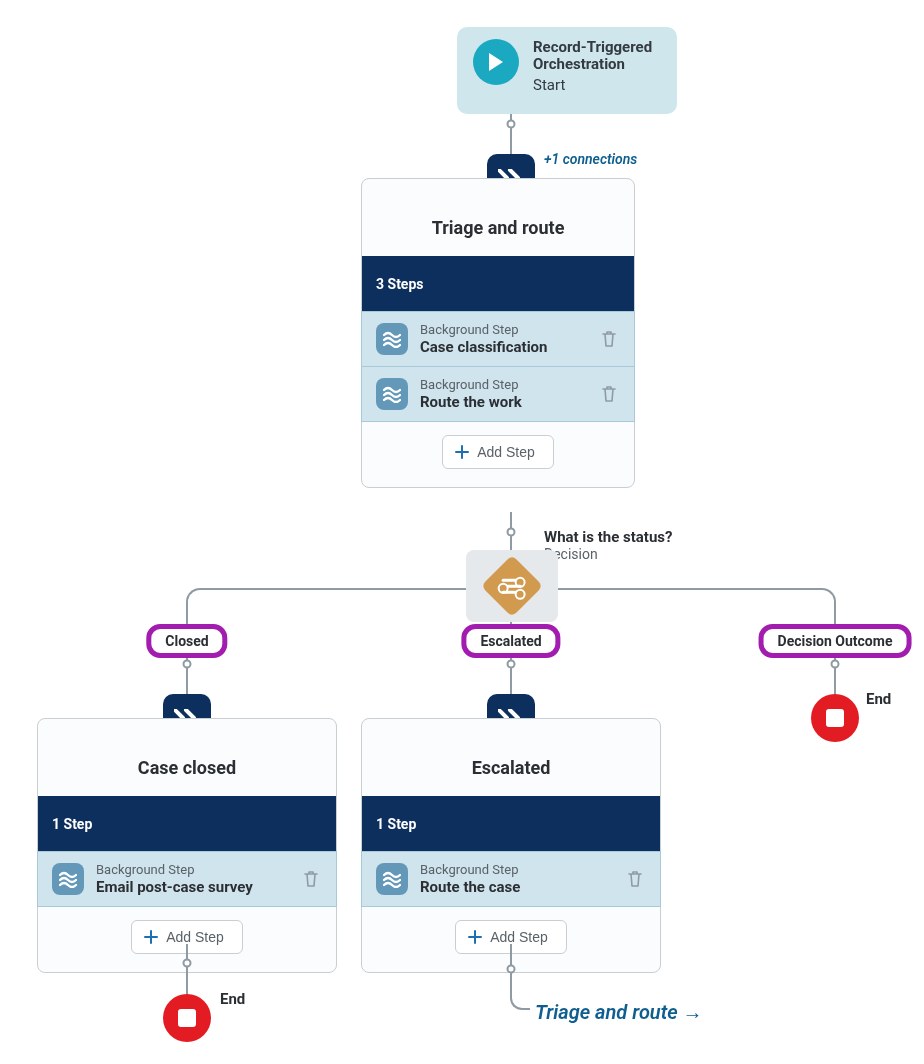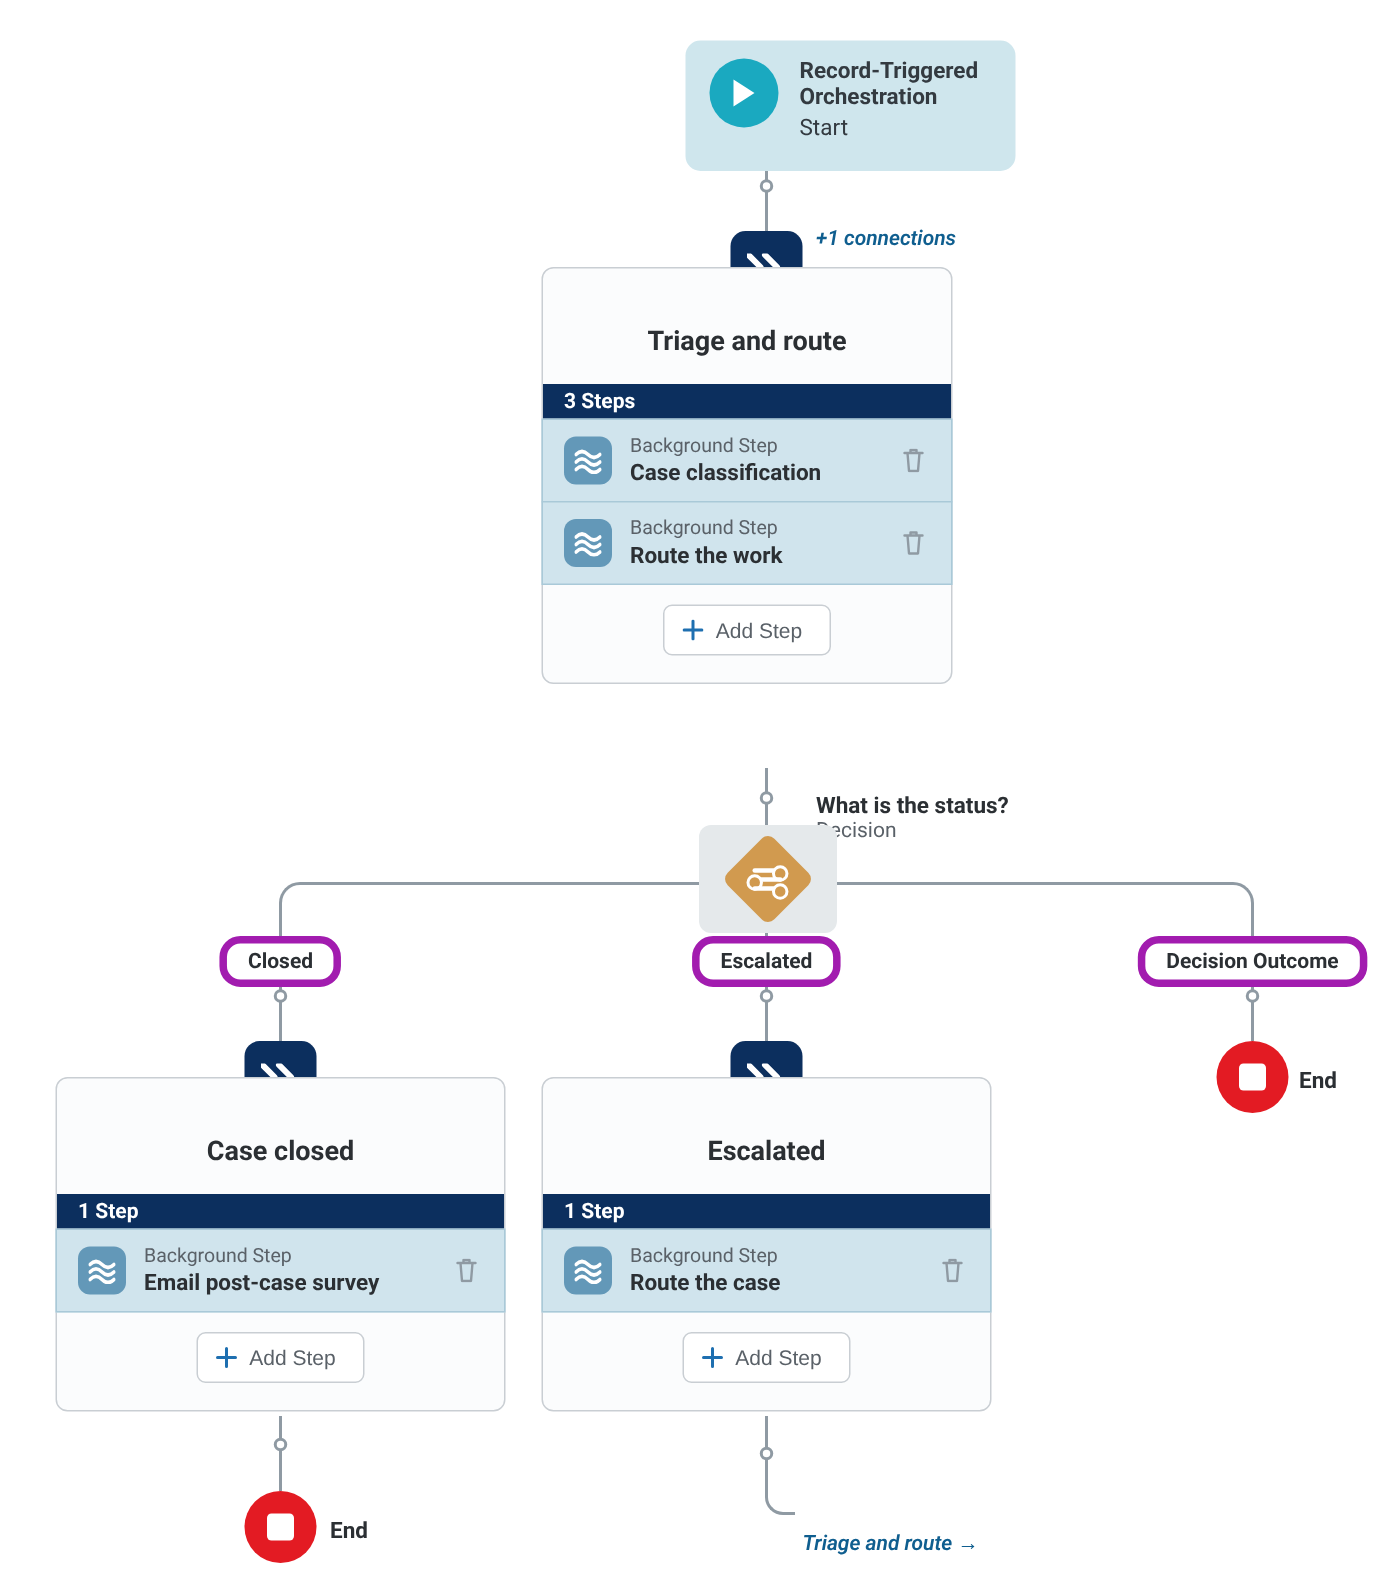--- a/index.html
+++ b/index.html
@@ -14,30 +14,30 @@
   .start-play {
     width: 46px; height: 46px; border-radius: 50%; background: #1aa9c0; display: flex; align-items: center; justify-content: center; flex: 0 0 46px; margin-right: 14px;
   }
   .start-text .t1 { font-weight: 700; font-size: 15px; color: #333a40; line-height: 1.15; }
   .start-text .t2 { font-size: 15px; color: #333a40; margin-top: 2px; }
 
   
   .vline { position: absolute; width: 2px; background: #8f9aa3; }
   .dot   { position: absolute; width: 9px; height: 9px; border: 2px solid #8f9aa3; background: #fff; border-radius: 50%; transform: translate(-50%, -50%); }
   .conn-text { position: absolute; font-style: italic; color: #0f5e8f; font-size: 14px; font-weight: 600; }
-  .loopback { position: absolute; font-style: italic; color: #0f5e8f; font-size: 14px; font-weight: 600; margin-top: 20px; }
+  .loopback { position: absolute; font-style: italic; color: #0f5e8f; font-size: 20px; font-weight: 600; }
   .loop-path { position: absolute; border-left: 2px solid #8f9aa3; border-bottom: 2px solid #8f9aa3; border-bottom-left-radius: 12px; }
 
   
   .stage-icon-wrap { position: absolute; width: 48px; height: 48px; background: #0c2f5e; border-radius: 10px; display: flex; align-items: center; justify-content: center; left: 50%; transform: translateX(-50%); }
 
   
   .stage-card { position: absolute; border: 1px solid #c9ced3; border-radius: 8px; background: #fbfcfd; }
   .stage-title { font-weight: 700; font-size: 18px; color: #2b2f33; text-align: center; padding: 38px 12px 18px 12px; }
-  .stage-steps-bar { background: #0c2f5e; color: #ffffff; font-weight: 700; font-size: 14px; padding: 4px 14px; }
+  .stage-steps-bar { background: #0c2f5e; color: #ffffff; font-weight: 700; font-size: 14px; padding: 20px 14px; }
   .step-row { display: flex; align-items: center; padding: 10px 14px; position: relative; }
   .step-row.highlight { background: #d0e4ed; border: 1px solid #a9c9d8; margin: -1px; }
   .step-row.highlight + .step-row.highlight { margin-top: 0; }
   .step-ico { width: 32px; height: 32px; border-radius: 8px; background: #6398b8; display: flex; align-items: center; justify-content: center; flex: 0 0 32px; margin-right: 12px; }
   .step-ico.interactive { background: #0c2f5e; }
   .step-txt .kind { font-size: 13px; color: #5a6168; }
   .step-txt .name { font-size: 15px; font-weight: 700; color: #2b2f33; margin-top: 1px; text-align: center; }
   .step-del { margin-left: auto; color: #8f9aa3; cursor: pointer; padding: 4px; }
   .add-step-row { padding: 14px 0 18px 0; display: flex; justify-content: center; }
   .add-step-btn { border: 1px solid #c9ced3; background: #ffffff; border-radius: 6px; padding: 8px 18px 8px 12px; display: inline-flex; align-items: center; font-size: 14px; color: #5a6168; cursor: pointer; }
@@ -58,21 +58,21 @@
   .hline { position: absolute; height: 2px; background: #8f9aa3; }
   .curve-tl { position:absolute; border-left:2px solid #8f9aa3; border-top:2px solid #8f9aa3; border-top-left-radius:14px; }
   .curve-tr { position:absolute; border-right:2px solid #8f9aa3; border-top:2px solid #8f9aa3; border-top-right-radius:14px; }
 
   
   .pill { position: absolute; border: 5px solid #a21caf; background: #ffffff; border-radius: 14px; padding: 4px 14px; font-size: 14px; font-weight: 700; color: #2b2f33; transform: translateX(-50%); white-space: nowrap; }
 
   
   .end-circ { position: absolute; width: 48px; height: 48px; background: #e31b23; border-radius: 50%; display: flex; align-items: center; justify-content: center; transform: translateX(-50%); }
   .end-sq { width: 18px; height: 18px; background: #ffffff; border-radius: 3px; }
-  .end-lbl { position: absolute; font-weight: 700; font-size: 15px; color: #2b2f33; margin-top: 21px; }
+  .end-lbl { position: absolute; font-weight: 700; font-size: 15px; color: #2b2f33; }
 
   svg { display: block; }
 </style>
 </head>
 <body>
 
 <div class="canvas">
 
   <div class="start-card">
     <div class="start-play">

